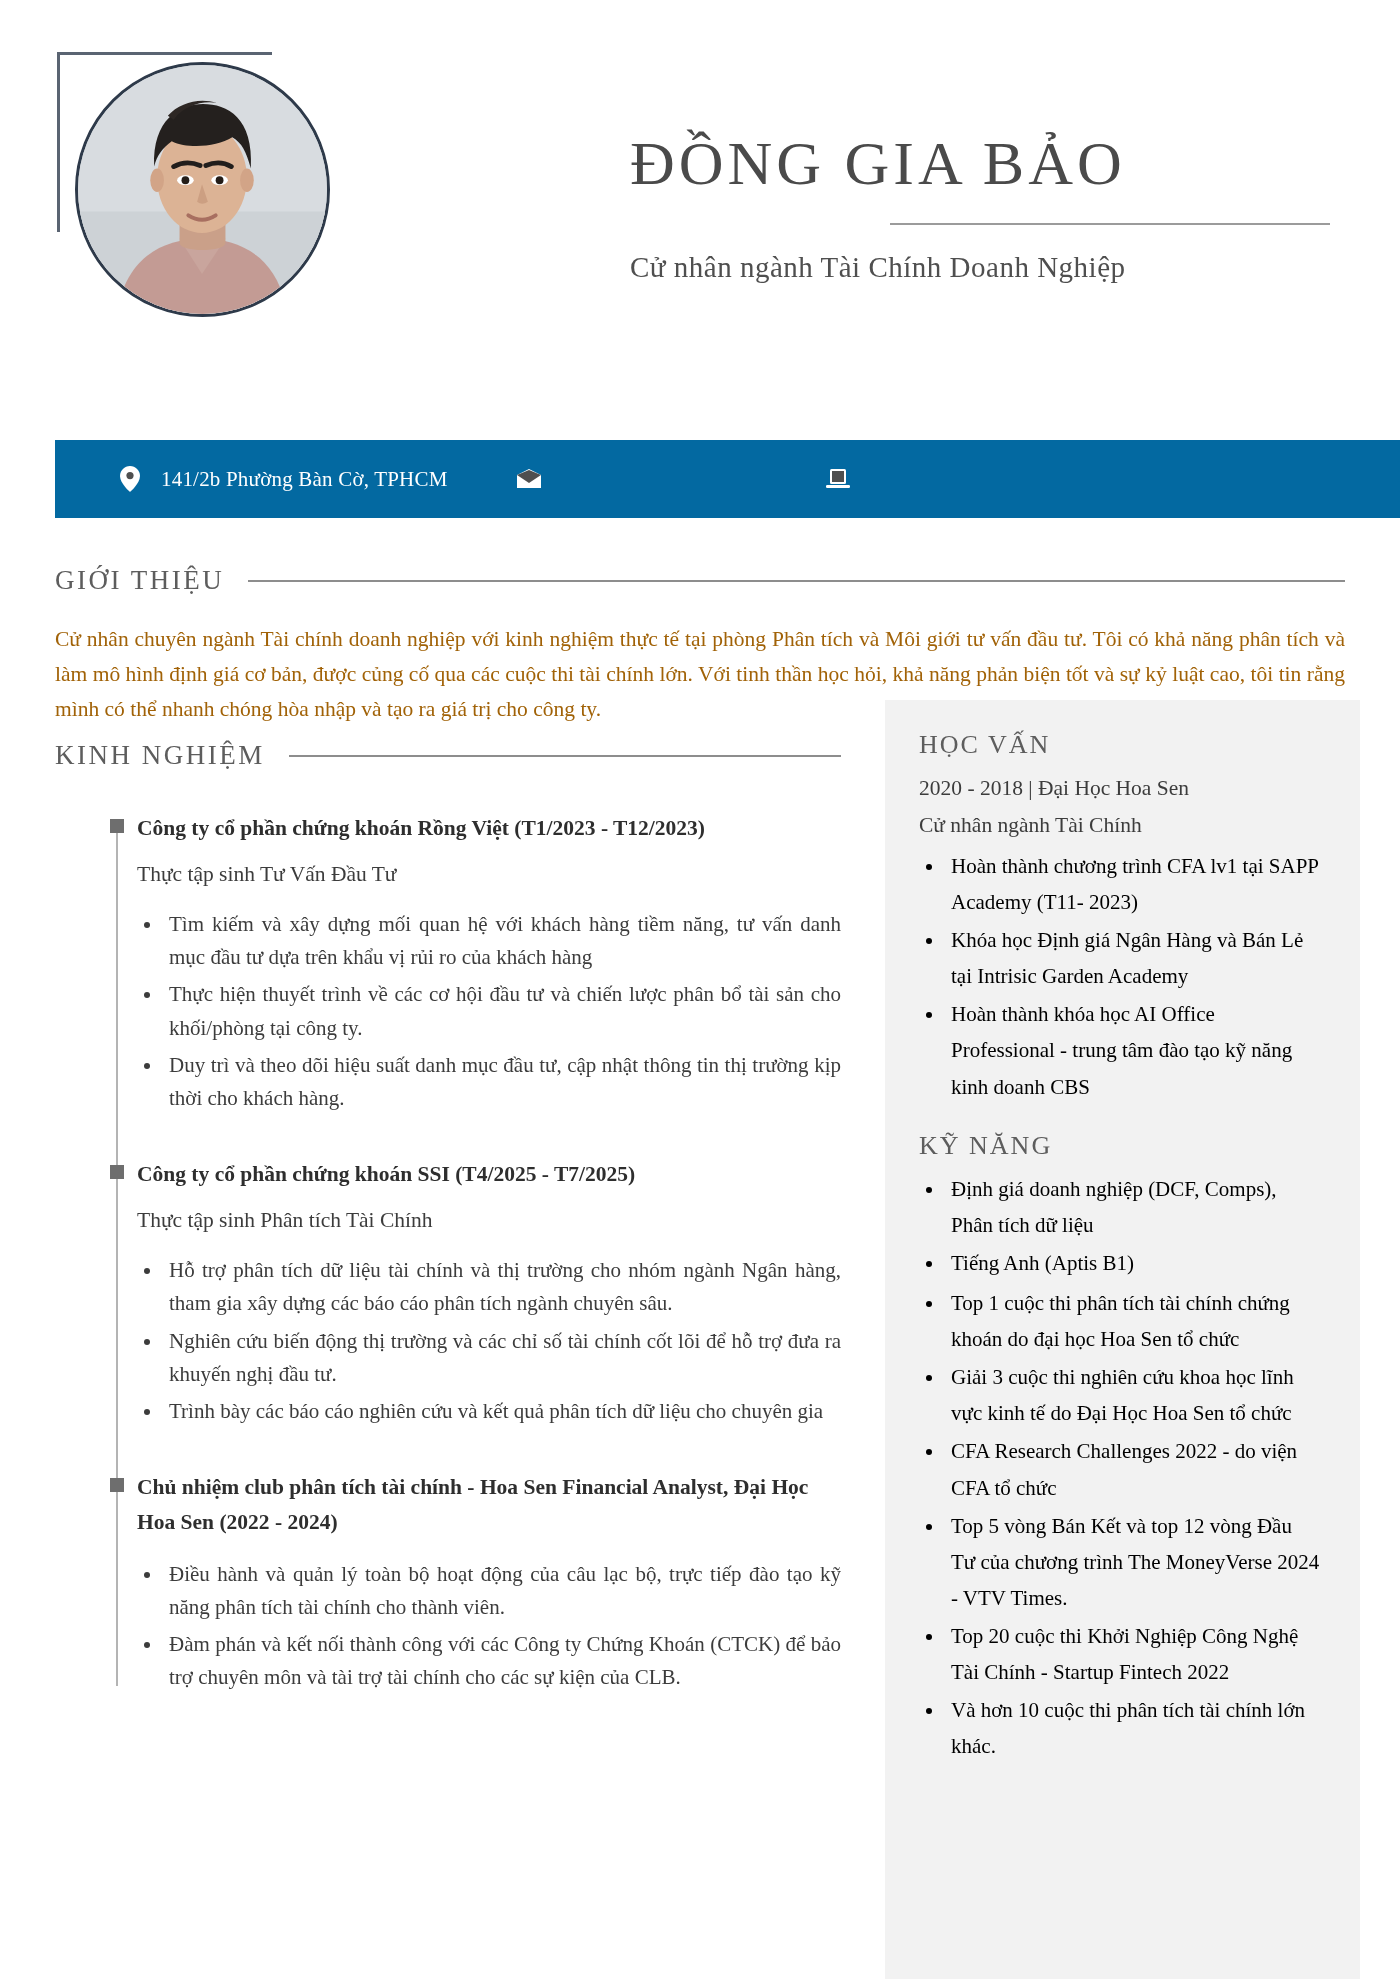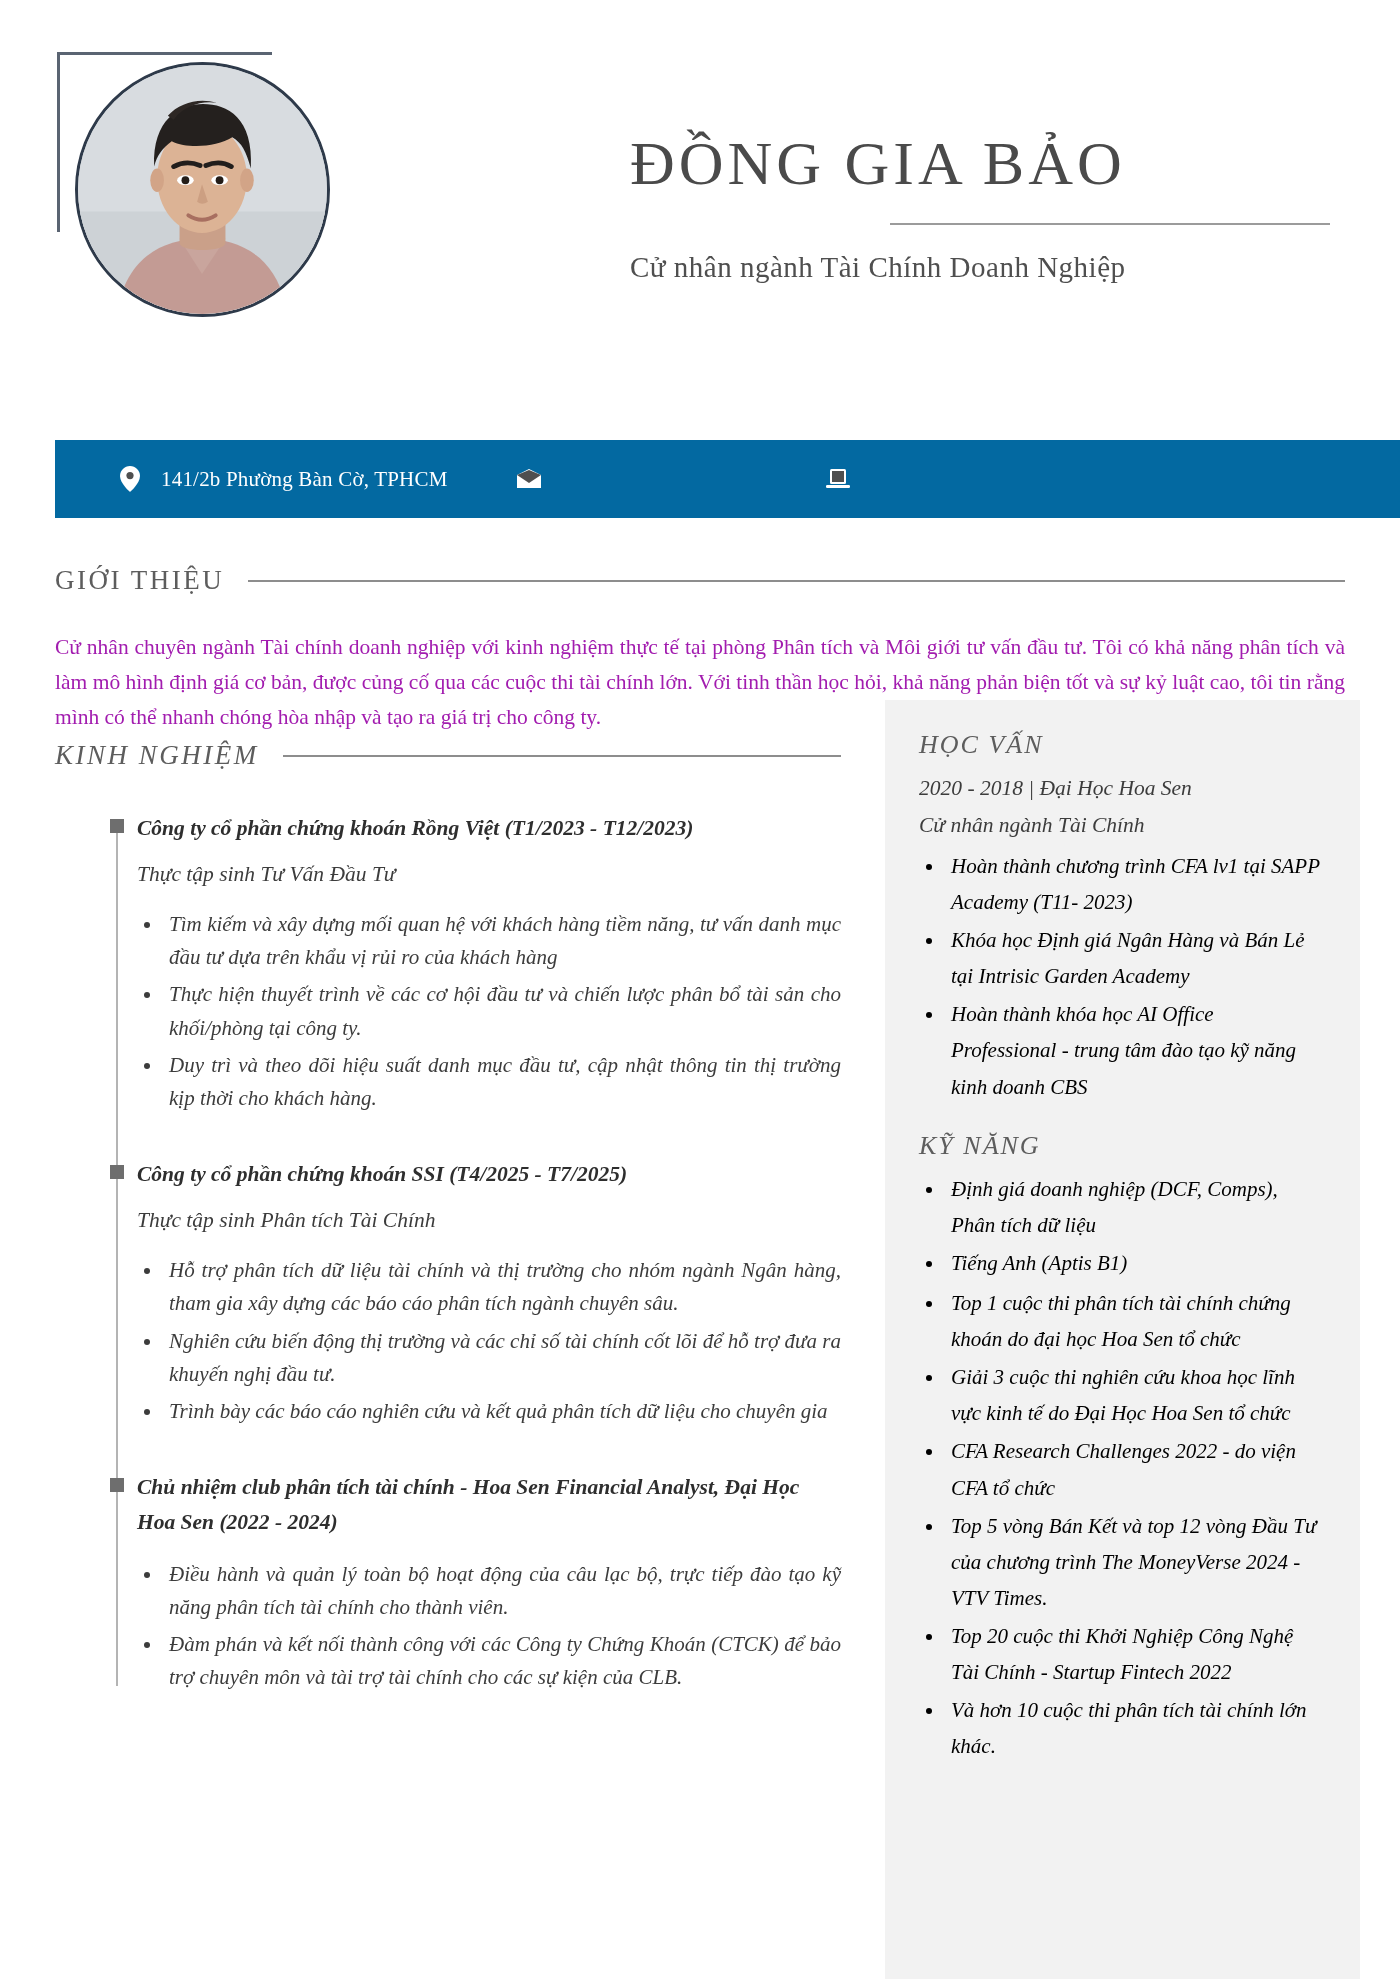--- a/index.html
+++ b/index.html
@@ -126,36 +126,35 @@
   }
 
   
   .intro {
     position: absolute;
     left: 55px;
     top: 525px;
     width: 1290px;
   }
   .intro-body {
-    margin-top: 34px;
+    margin-top: 26px;
     font-size: 21.5px;
     line-height: 1.62;
     text-align: justify;
-    color: #a21caf;
+    color: #a16207;
   }
 
   
   .columns {
     position: absolute;
     left: 0;
     top: 700px;
     width: 1400px;
     display: flex;
     align-items: flex-start;
-    font-style: italic;
   }
   .col-left {
     width: 865px;
     padding-left: 55px;
     padding-right: 24px;
   }
   .col-right {
     width: 475px;
     margin-left: 20px;
     background: #f2f2f2;

